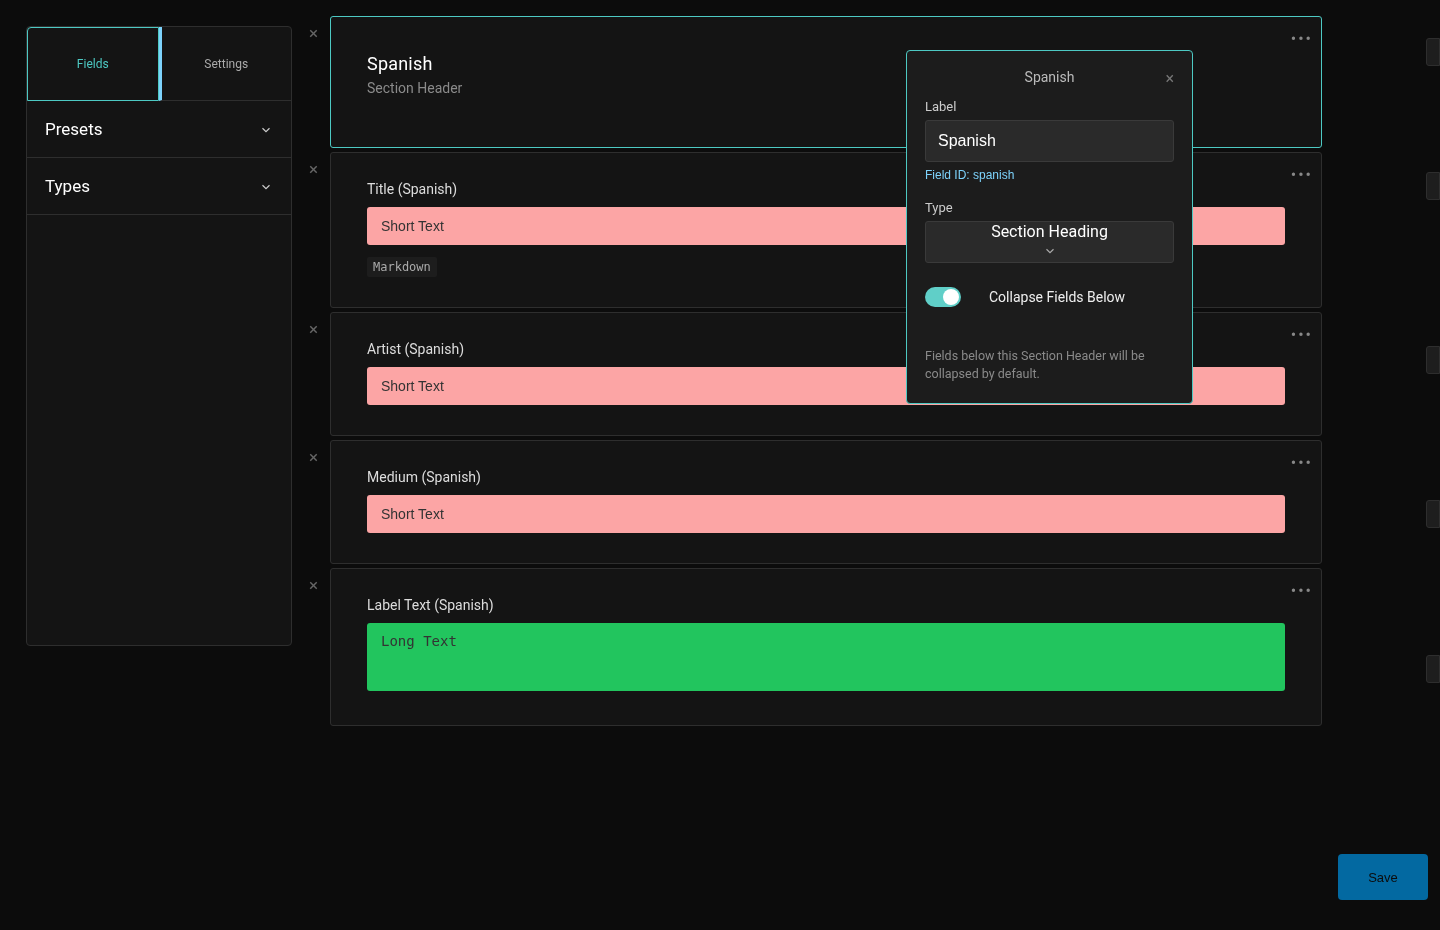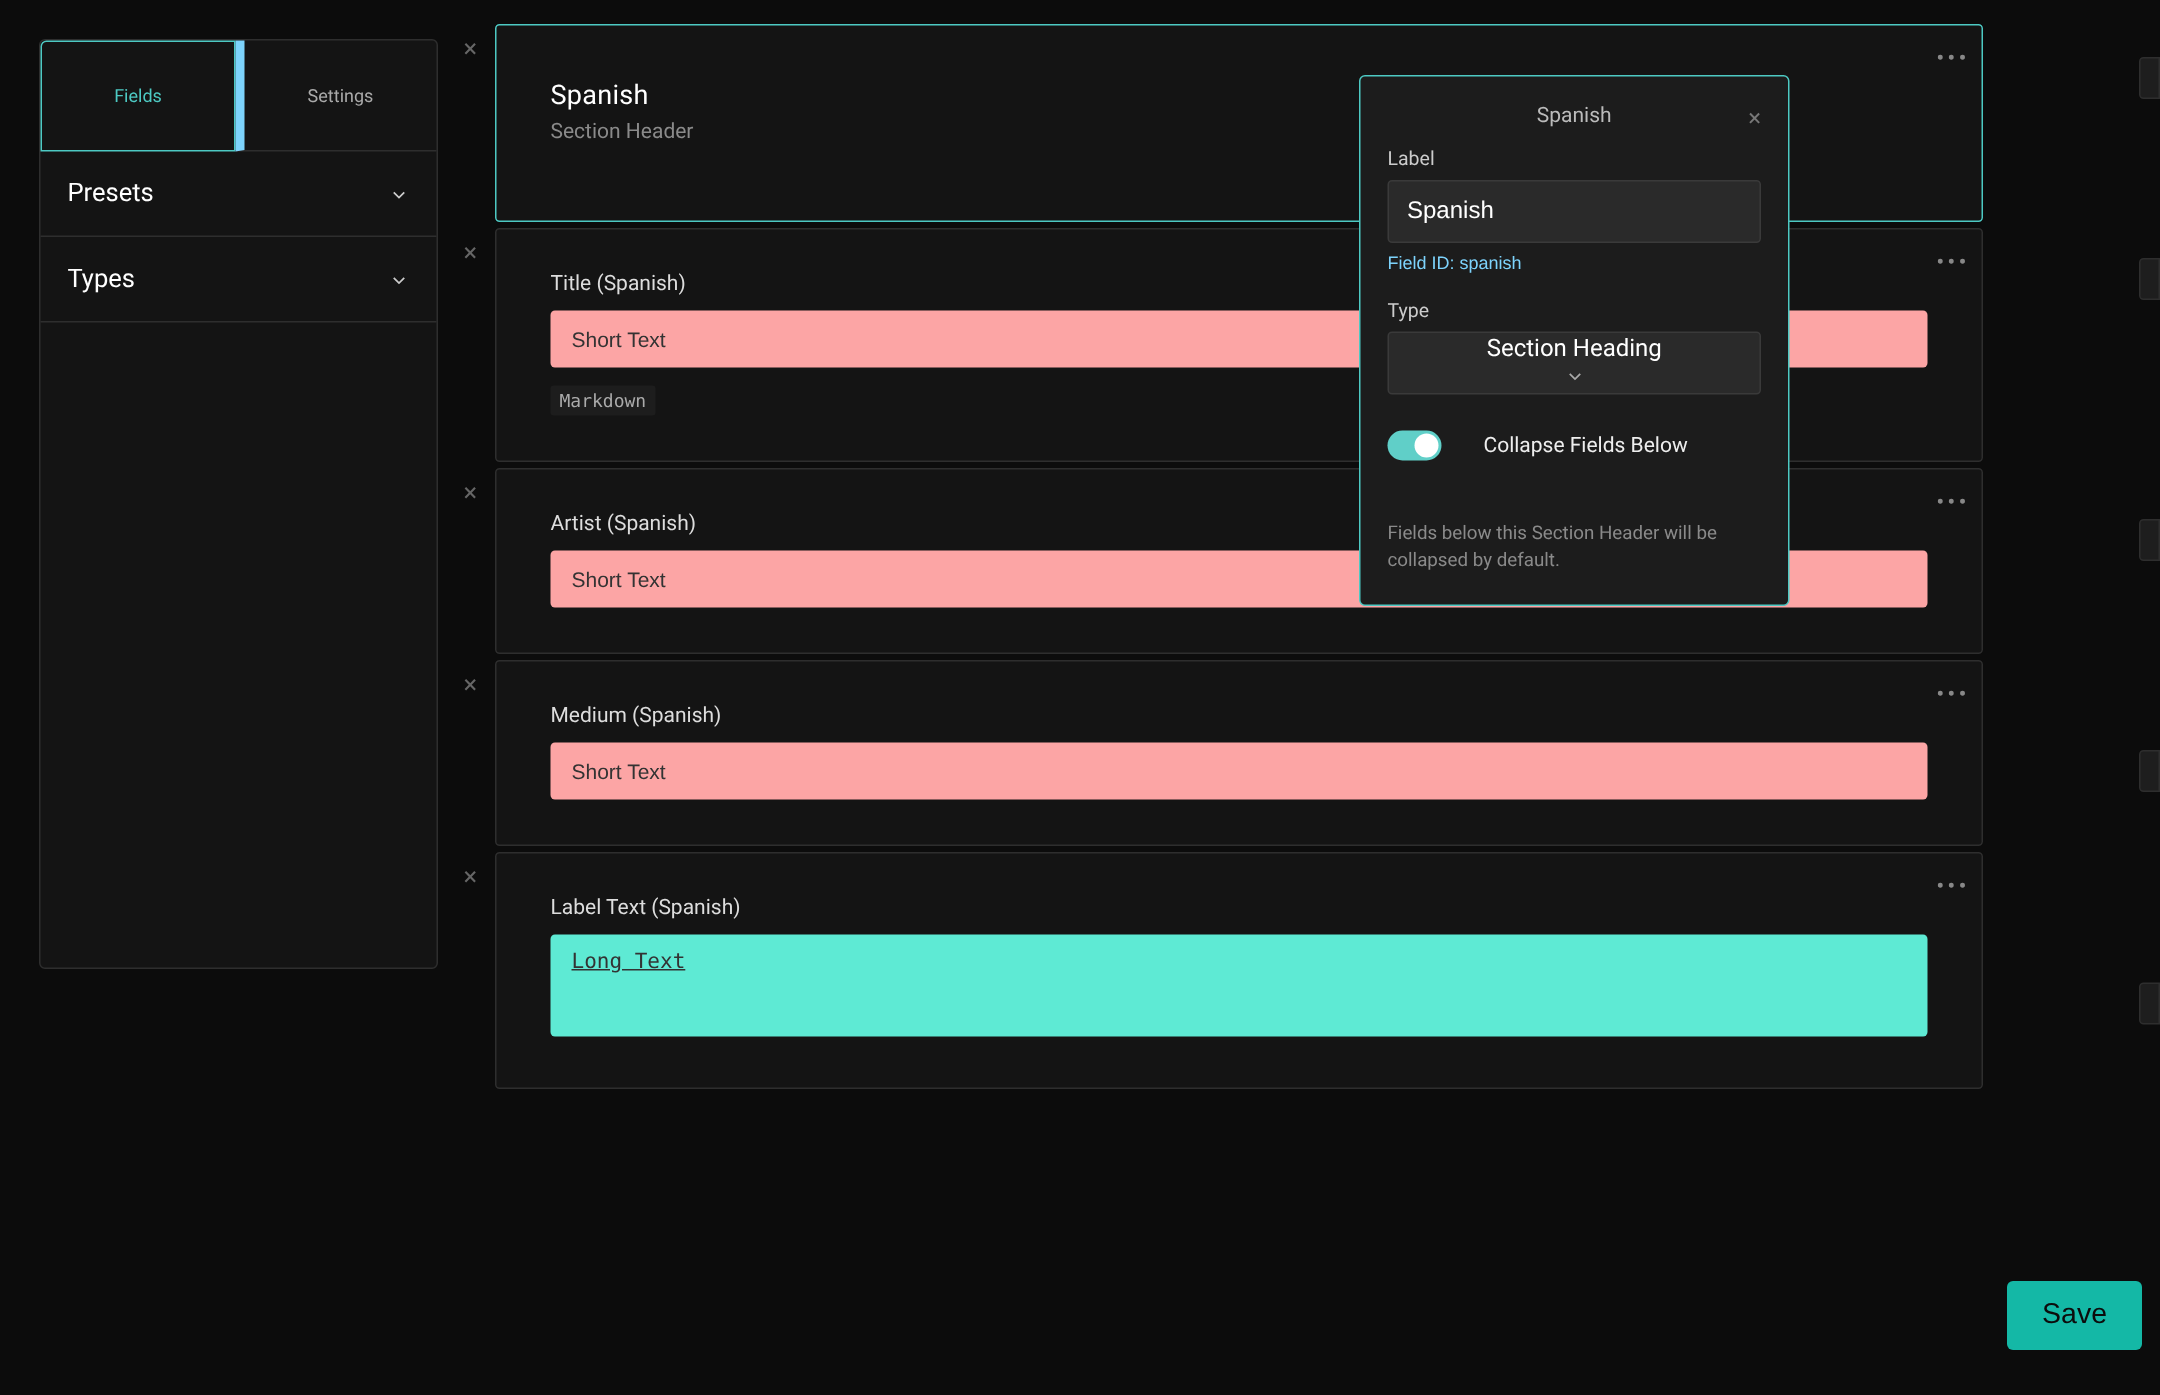--- a/index.html
+++ b/index.html
@@ -5,40 +5,40 @@
   * { box-sizing: border-box; margin: 0; padding: 0; }
   html, body { width: 1440px; height: 930px; background: #0c0c0c; color: #e8e8e8; font-family: -apple-system, BlinkMacSystemFont, "Segoe UI", Roboto, Helvetica, Arial, sans-serif; overflow: hidden; }
   
   .app { display: flex; width: 100%; height: 100%; position: relative; }
   
   
   .sidebar { position: absolute; left: 26px; top: 26px; width: 266px; height: 620px; background: #141414; border: 1px solid #2e2e2e; border-radius: 4px; display: flex; flex-direction: column; }
   .sidebar-tabs { display: flex; height: 74px; }
   .sidebar-tab { flex: 1; display: flex; align-items: center; justify-content: center; font-size: 12px; color: #aaa; border-bottom: 1px solid #2e2e2e; cursor: pointer; }
   .sidebar-tab.active { color: #4dc9c3; border: 1px solid #4dc9c3; border-top-left-radius: 4px; }
-  .sidebar-tab:not(.active) { border-left: 6px solid #7dd3fc; }
+  .sidebar-tab:not(.active) { border-left: 3px solid #7dd3fc; }
   
   .accordion { border-bottom: 1px solid #2e2e2e; padding: 18px 18px; display: flex; align-items: center; justify-content: space-between; cursor: pointer; }
   .accordion-label { font-size: 17px; color: #fff; font-weight: 400; }
   .chevron { width: 14px; height: 14px; }
   .chevron svg { stroke: #ccc; }
   
   
   .main { position: absolute; left: 330px; top: 0; width: 992px; height: 100%; }
   
   .field-card { position: relative; border: 1px solid #2e2e2e; border-radius: 3px; background: #141414; margin-bottom: 4px; padding: 28px 36px 30px 36px; }
   .field-card.section-header { border: 1px solid #4dc9c3; }
   .field-card .close-btn { position: absolute; left: -22px; top: 8px; color: #666; font-size: 17px; cursor: pointer; line-height: 1; }
   .field-card .more-btn { position: absolute; right: 8px; top: 14px; color: #888; cursor: pointer; letter-spacing: 2px; font-size: 16px; line-height: 1; }
   .field-title { font-size: 18px; color: #fff; font-weight: 400; margin-bottom: 6px; letter-spacing: 0.2px; }
   .field-subtitle { font-size: 14px; color: #8a8a8a; }
   .field-label { font-size: 14px; color: #ddd; margin-bottom: 10px; display: block; }
   .field-input { width: 100%; height: 38px; background: #fca5a5; border: none; border-radius: 3px; padding: 0 14px; font-size: 14px; color: #333; }
   .field-input::placeholder { color: #333; }
-  .field-textarea { width: 100%; height: 68px; background: #5eead4; border: none; border-radius: 3px; padding: 10px 14px; font-size: 14px; color: #333; resize: none; text-decoration: underline; }
+  .field-textarea { width: 100%; height: 68px; background: #22c55e; border: none; border-radius: 3px; padding: 10px 14px; font-size: 14px; color: #333; resize: none; }
   .field-textarea::placeholder { color: #333; }
   .badge { display: inline-block; background: #1d1d1d; color: #aaa; font-family: ui-monospace, Menlo, Consolas, monospace; font-size: 12px; padding: 3px 6px; margin-top: 12px; border-radius: 2px; }
   
   
   .card0 { margin-top: 16px; height: 132px; padding-top: 36px; }
   .card1 { }
   .card2 { }
   .card3 { }
   .card4 { }
   
@@ -51,21 +51,21 @@
   .pop-hint { font-family: Liberation Sans, sans-serif; font-size: 12px; color: #7dd3fc; margin-bottom: 18px; }
   .pop-select { width: 100%; height: 42px; background: #2a2a2a; border: 1px solid #3a3a3a; border-radius: 3px; padding: 0 12px; font-size: 16px; color: #fff; display: flex; align-items: center; justify-content: space-between; cursor: pointer; margin-bottom: 24px; flex-direction: column; }
   .pop-select .chev { color: #aaa; }
   .toggle-row { display: flex; align-items: center; gap: 28px; margin-bottom: 24px; }
   .toggle { width: 36px; height: 20px; background: #60cfc8; border-radius: 10px; position: relative; cursor: pointer; }
   .toggle .knob { position: absolute; right: 2px; top: 2px; width: 16px; height: 16px; background: #fff; border-radius: 50%; }
   .toggle-label { font-size: 14px; color: #eee; }
   .toggle-desc { font-size: 12.5px; color: #8a8a8a; line-height: 1.45; margin-top: 40px; }
   
   
-  .save-btn { position: absolute; right: 12px; bottom: 30px; width: 90px; height: 46px; background: #14b8a6; color: #0c0c0c; border: none; border-radius: 4px; font-size: 19px; cursor: pointer; }
+  .save-btn { position: absolute; right: 12px; bottom: 30px; width: 90px; height: 46px; background: #0369a1; color: #0c0c0c; border: none; border-radius: 4px; font-size: 13px; cursor: pointer; }
   .edge-stub { position: absolute; right: 0; width: 14px; height: 28px; background: #1e1e1e; border: 1px solid #2e2e2e; border-radius: 3px 0 0 3px; }
 </style>
 </head>
 <body>
 
 <div class="app">
 
   <div class="sidebar">
     <div class="sidebar-tabs">
       <div class="sidebar-tab active">Fields</div>

